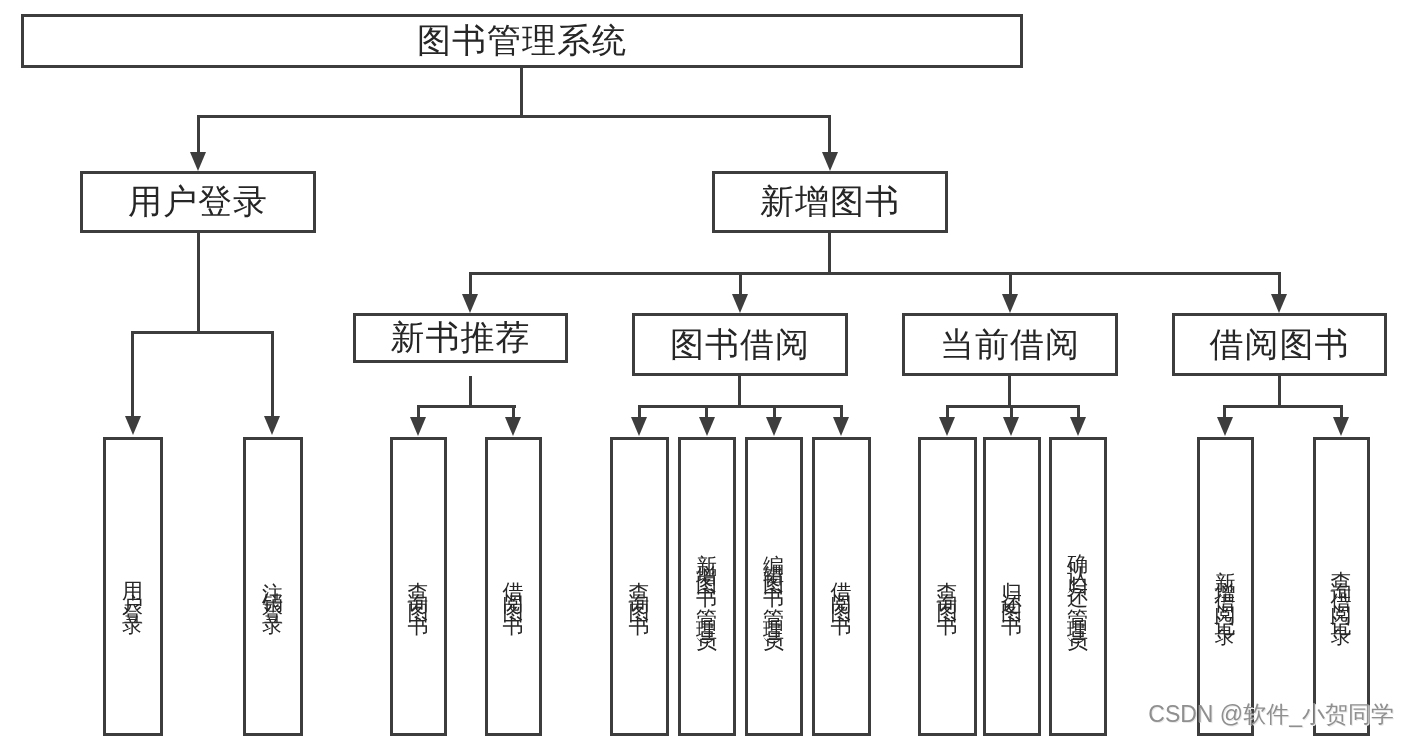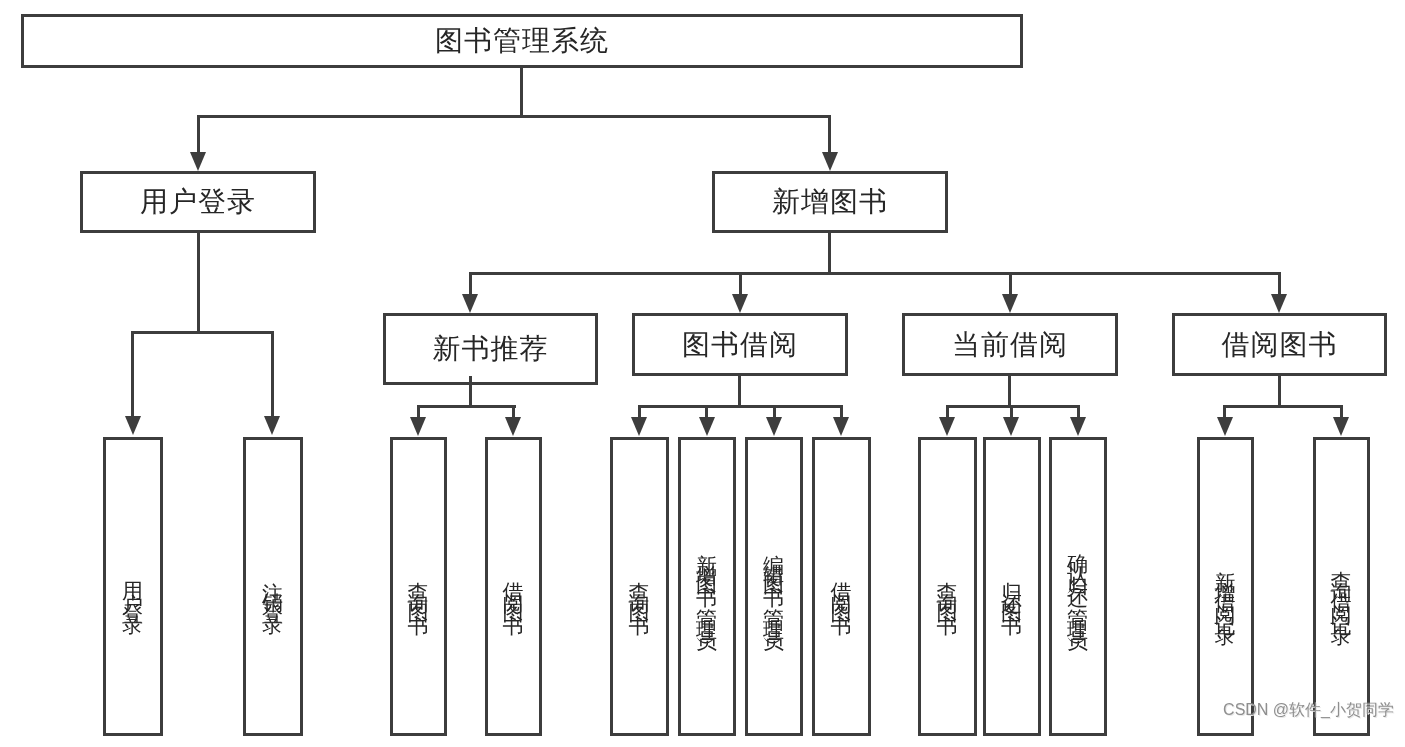--- a/index.html
+++ b/index.html
@@ -25,21 +25,21 @@
   .box {
     position: absolute;
     border: 3px solid var(--line);
     background: #fff;
     display: flex;
     align-items: center;
     justify-content: center;
     color: var(--text);
   }
   .box.h span {
-    font-size: 28px;
+    font-size: 34px;
     letter-spacing: 1px;
     white-space: nowrap;
     text-align: center;
   }
   .box.v span {
     writing-mode: vertical-rl;
     text-orientation: mixed;
     font-size: 21px;
     letter-spacing: 11px;
     line-height: 1;
@@ -53,22 +53,22 @@
     position: absolute;
     width: 0;
     height: 0;
     border-left: 8px solid transparent;
     border-right: 8px solid transparent;
     border-top: 19px solid var(--line);
   }
   .watermark {
     position: absolute;
     right: 11px;
-    bottom: 26px;
-    font-size: 16px;
+    bottom: 17px;
+    font-size: 23px;
     color: var(--watermark);
     text-shadow: 1px 1px 0 #e9e9e9;
     white-space: nowrap;
     margin-top: 44px;
   }
 </style>
 </head>
 <body>
 
 <div class="canvas">
@@ -102,21 +102,21 @@
   <div class="line" style="left:469px; top:272px; width:812px; height:3px;"></div>
   <div class="line" style="left:469px; top:272px; width:3px; height:24px;"></div>
   <div class="arrow" style="left:462px; top:294px;"></div>
   <div class="line" style="left:739px; top:272px; width:3px; height:24px;"></div>
   <div class="arrow" style="left:732px; top:294px;"></div>
   <div class="line" style="left:1009px; top:272px; width:3px; height:24px;"></div>
   <div class="arrow" style="left:1002px; top:294px;"></div>
   <div class="line" style="left:1278px; top:272px; width:3px; height:24px;"></div>
   <div class="arrow" style="left:1271px; top:294px;"></div>
 
-  <div class="box h" style="left:383px; top:313px; width:215px; height:72px;">
+  <div class="box h" style="left:353px; top:313px; width:215px; height:50px;">
     <span>新书推荐</span>
   </div>
   <div class="box h" style="left:632px; top:313px; width:216px; height:63px;">
     <span>图书借阅</span>
   </div>
   <div class="box h" style="left:902px; top:313px; width:216px; height:63px;">
     <span>当前借阅</span>
   </div>
   <div class="box h" style="left:1172px; top:313px; width:215px; height:63px;">
     <span>借阅图书</span>

